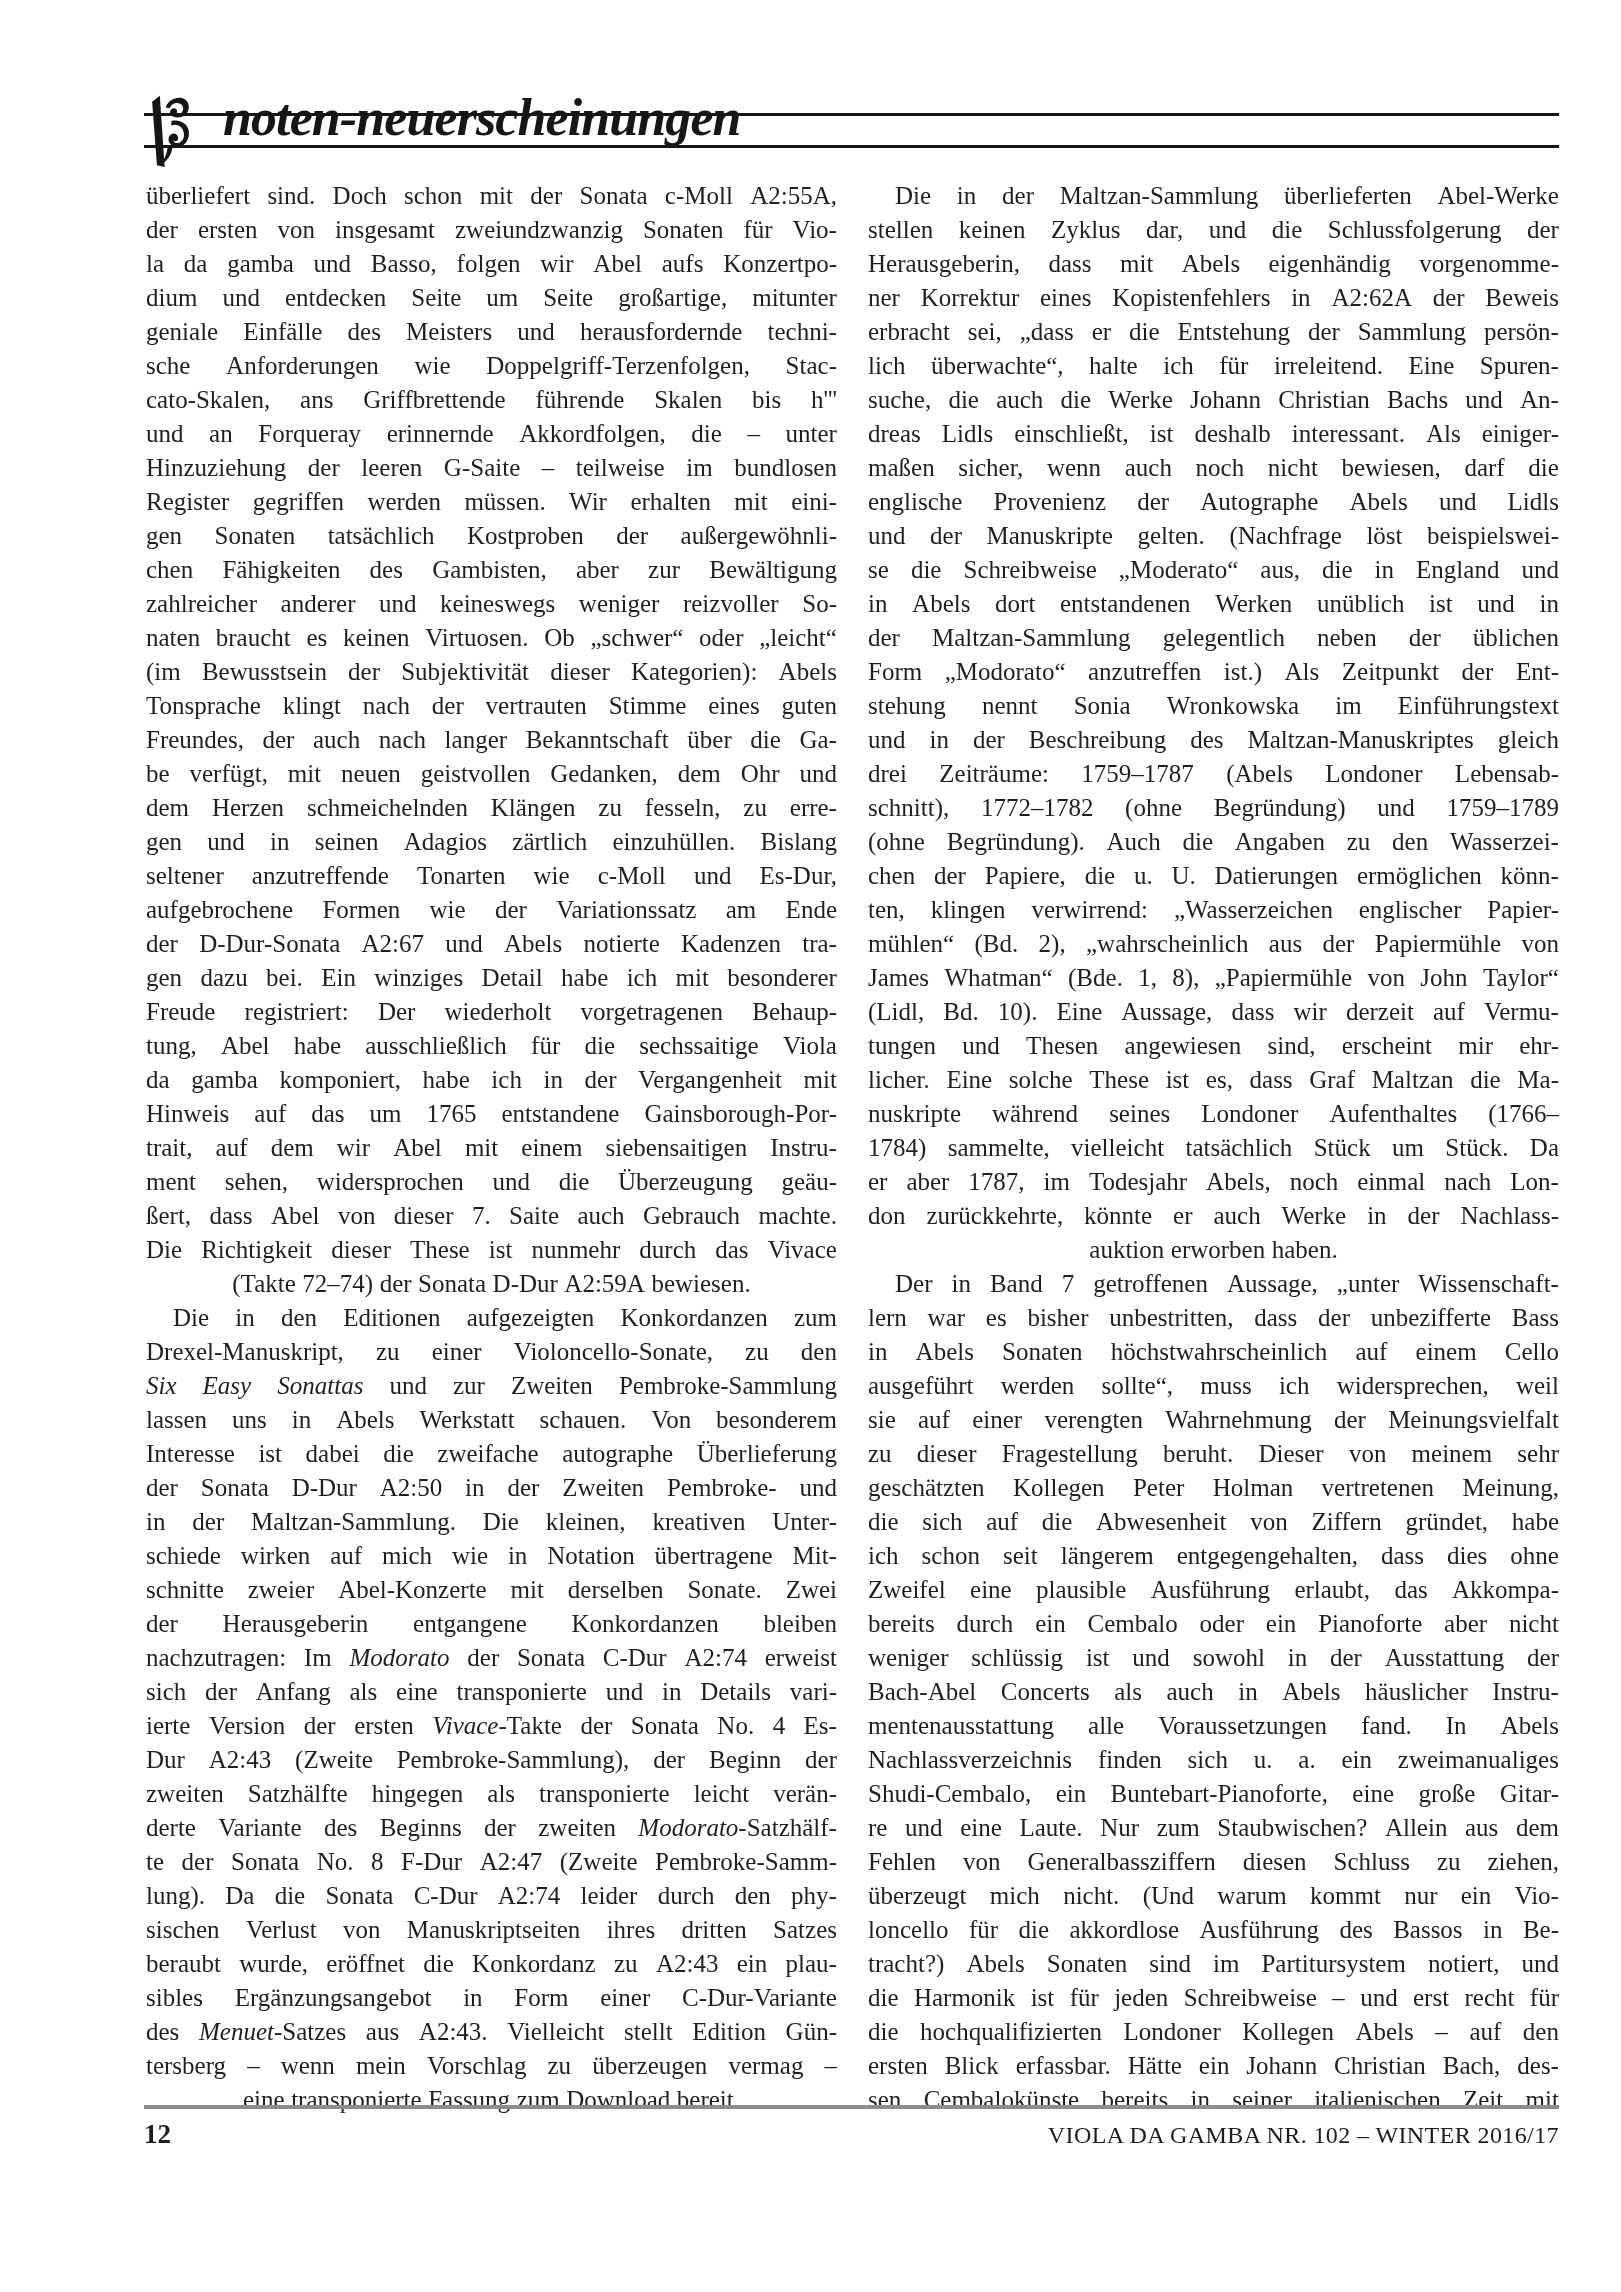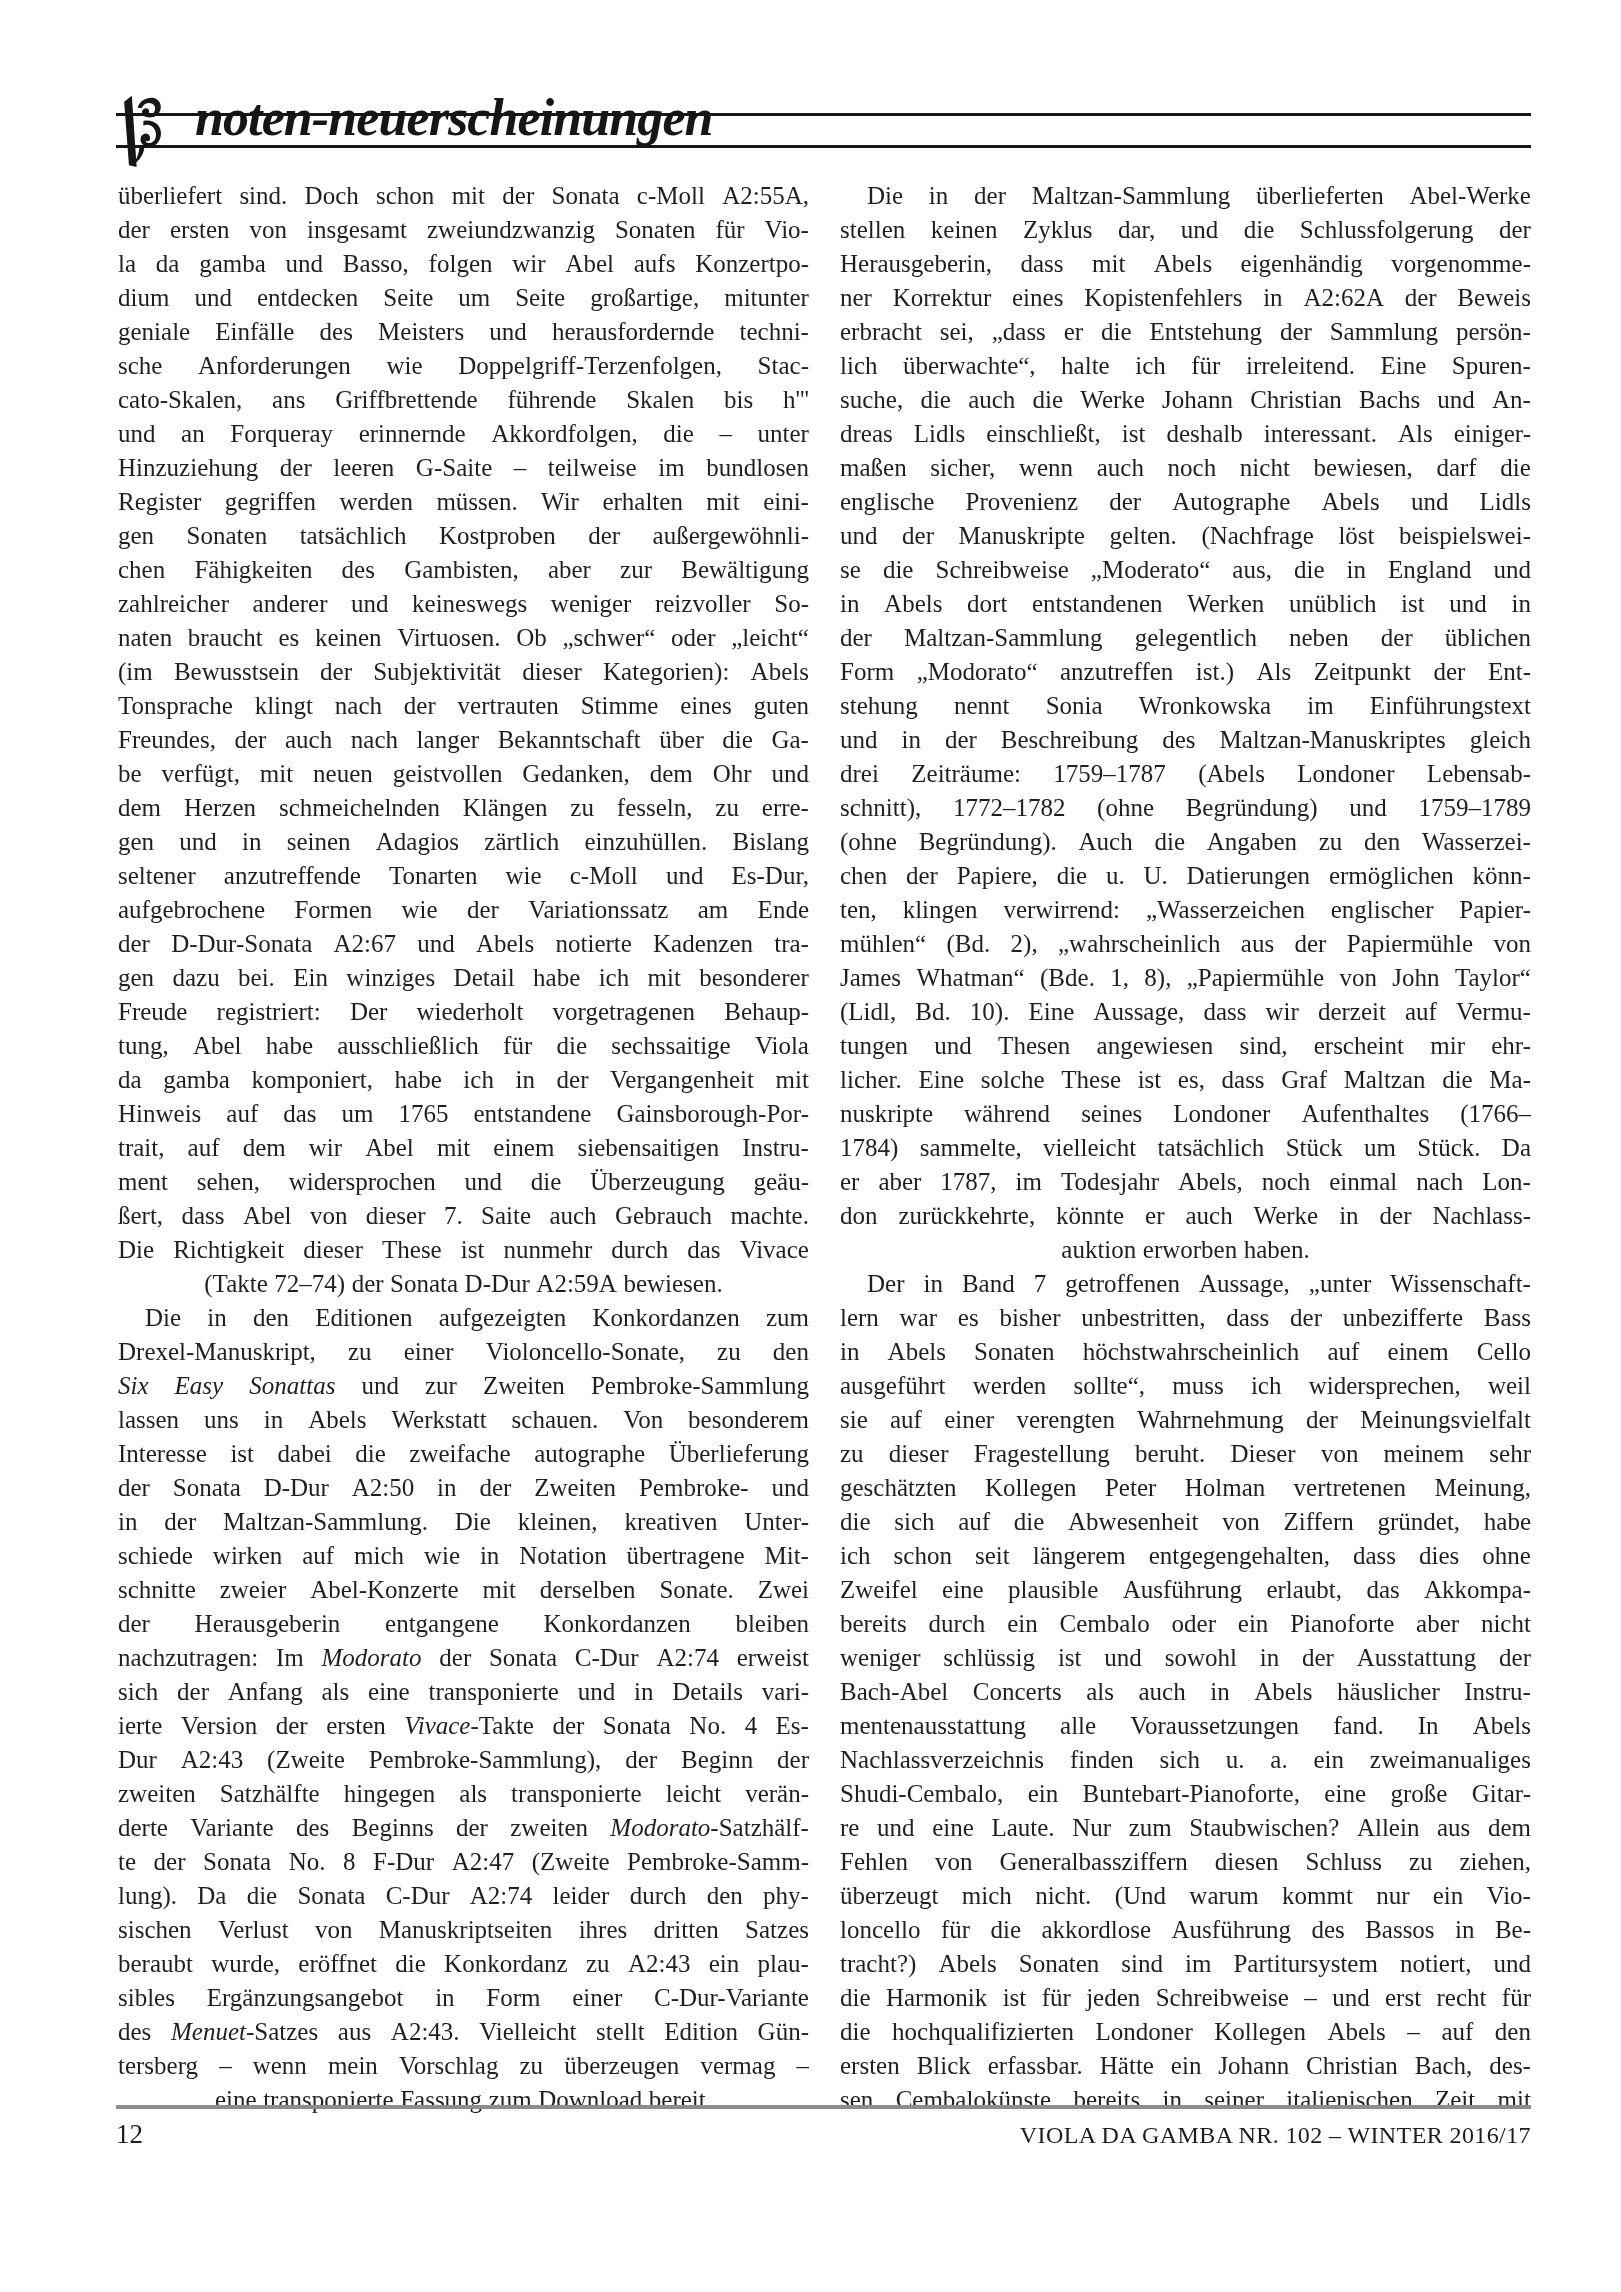--- a/index.html
+++ b/index.html
@@ -1,21 +1,21 @@
 <!DOCTYPE html>
 <html style="font-size:14.3px"><head>
 <meta charset="utf-8">
 <style>
   html,body{margin:0;padding:0;}
   body{
     width:1621px;height:2293px;position:relative;background:#ffffff;
     font-family:"Liberation Serif","DejaVu Serif",serif;color:#1d1d1d;
     overflow:hidden;
   }
-  .page{position:absolute;inset:0;}
+  .page{position:absolute;inset:0;margin-left:28px;}
 
   
   .masthead{position:absolute;left:116px;top:104px;width:1415px;height:56px;}
   .masthead .rule{position:absolute;left:0;right:0;height:2.7px;background:#161616;}
   .masthead .rule.top{top:9px;}
   .masthead .rule.bottom{top:41px;}
   .masthead .logo{position:absolute;left:-5.4px;top:-12.5px;width:59px;height:77px;}
   .masthead .title{
     position:absolute;left:79px;top:-16px;
     font-size:52px;font-weight:bold;font-style:italic;letter-spacing:-0.9px;
@@ -37,21 +37,21 @@
   .line.indent{padding-left:27px;}
   .line.para-end{justify-content:center;gap:0.26em;}
   em{font-style:italic;}
 
   
   .footer-rule{position:absolute;left:116px;top:2105px;width:1415px;height:3.6px;background:#8d8d8d;}
   .footer{
     position:absolute;left:116px;top:2119px;width:1415px;
     display:flex;justify-content:space-between;align-items:baseline;
   }
-  .footer .pageno{font-size:27px;font-weight:normal;color:#1d1d1d;}
+  .footer .pageno{font-size:27px;font-weight:bold;color:#1d1d1d;}
   .footer .journal{font-size:24px;letter-spacing:0.4px;color:#1d1d1d;}
 </style>
 </head>
 <body>
 
 <div class="page">
 
   <div class="masthead">
     <div class="rule top"></div>
     <div class="rule bottom"></div>

